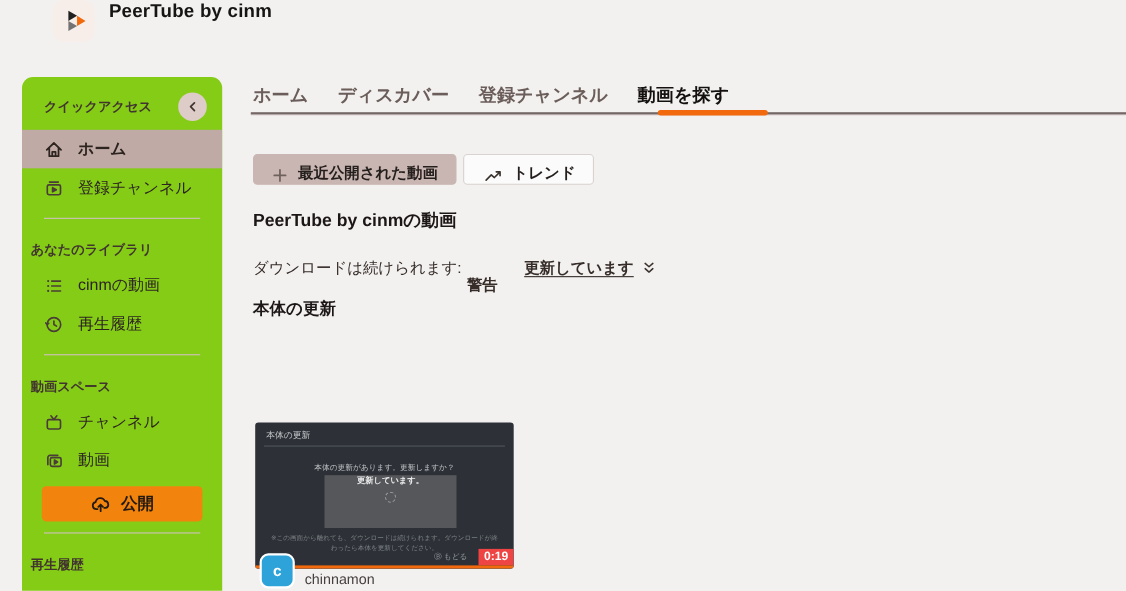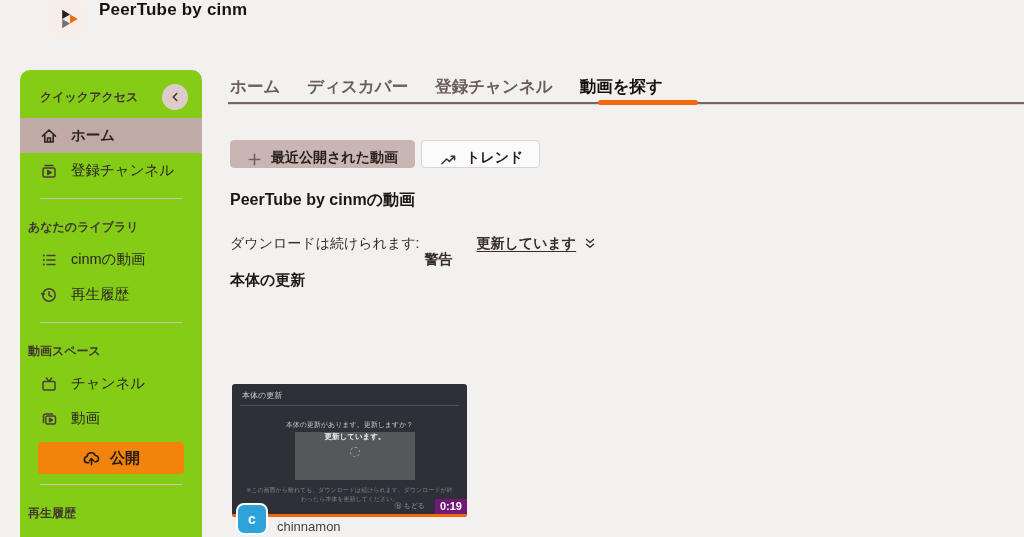--- a/index.html
+++ b/index.html
@@ -72,21 +72,21 @@
   .sw-prompt { position:absolute; top:36px; left:0; right:0; text-align:center;
     font-size:7px; color:#bfc2c4; }
   .sw-box { position:absolute; top:48px; left:63px; width:120px; height:48px;
     background:#56575b; text-align:center; }
   .sw-status { font-size:7.5px; font-weight:bold; color:#eceded; }
   .sw-spinner { width:10px; height:10px; border:1px dashed #9b9ea1; border-radius:50%;
     margin:5px auto 0; }
   .sw-note { position:absolute; top:102px; left:14px; right:14px; text-align:center;
     font-size:6px; line-height:1.55; color:#7c8186; }
   .sw-back { position:absolute; bottom:6px; right:42px; font-size:7px; color:#8f959a; }
-  .duration-badge { position:absolute; right:0; bottom:3px; background:#701a75;
+  .duration-badge { position:absolute; right:0; bottom:3px; background:#ef4444;
     color:#fff; font-size:11px; font-weight:bold; padding:1px 5px 2px; }
   .progress-bar { position:absolute; left:0; right:0; bottom:0; height:3px; background:#f2690d; }
   .avatar { position:absolute; left:4px; top:119px; width:32px; height:32px;
     background:#2ea3d9; border:2px solid #fff; border-radius:8px; color:#fff;
     font-size:14px; font-weight:bold; display:flex; align-items:center;
     justify-content:center; cursor:pointer; }
   .channel-name { position:absolute; left:45px; top:135px; font-size:13px;
     color:#474040; cursor:pointer; }
 </style>
 </head>

